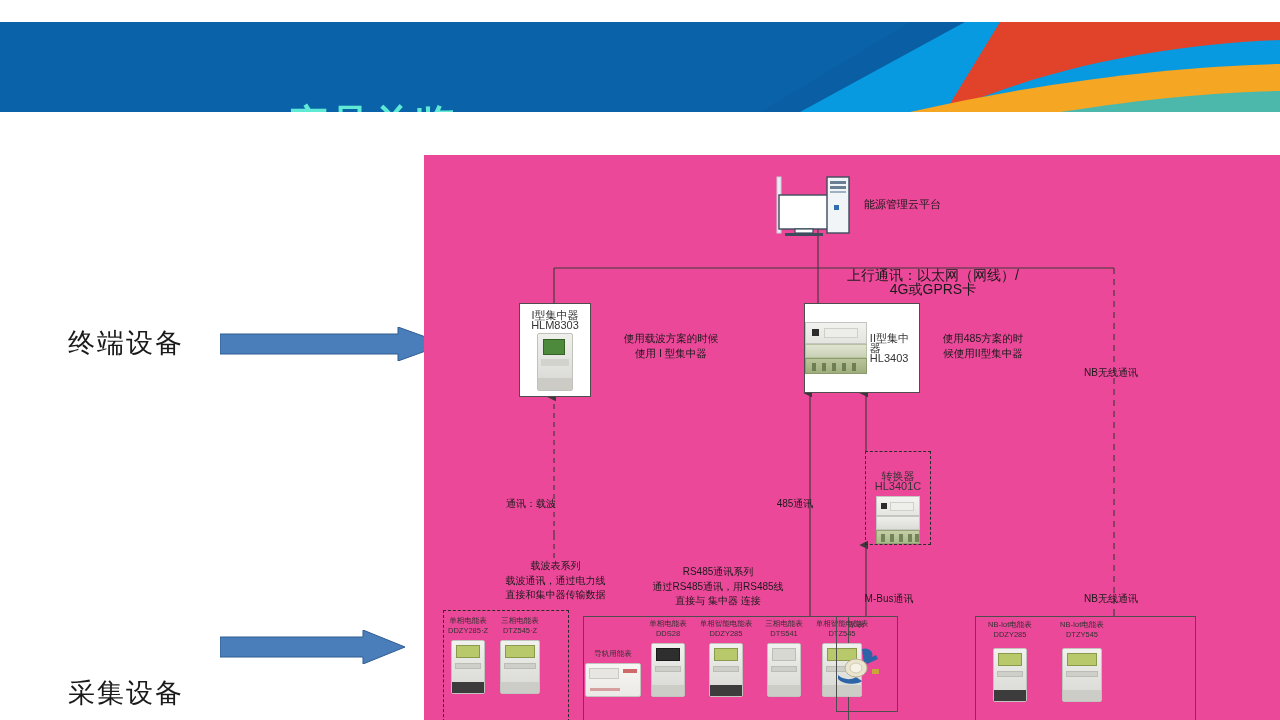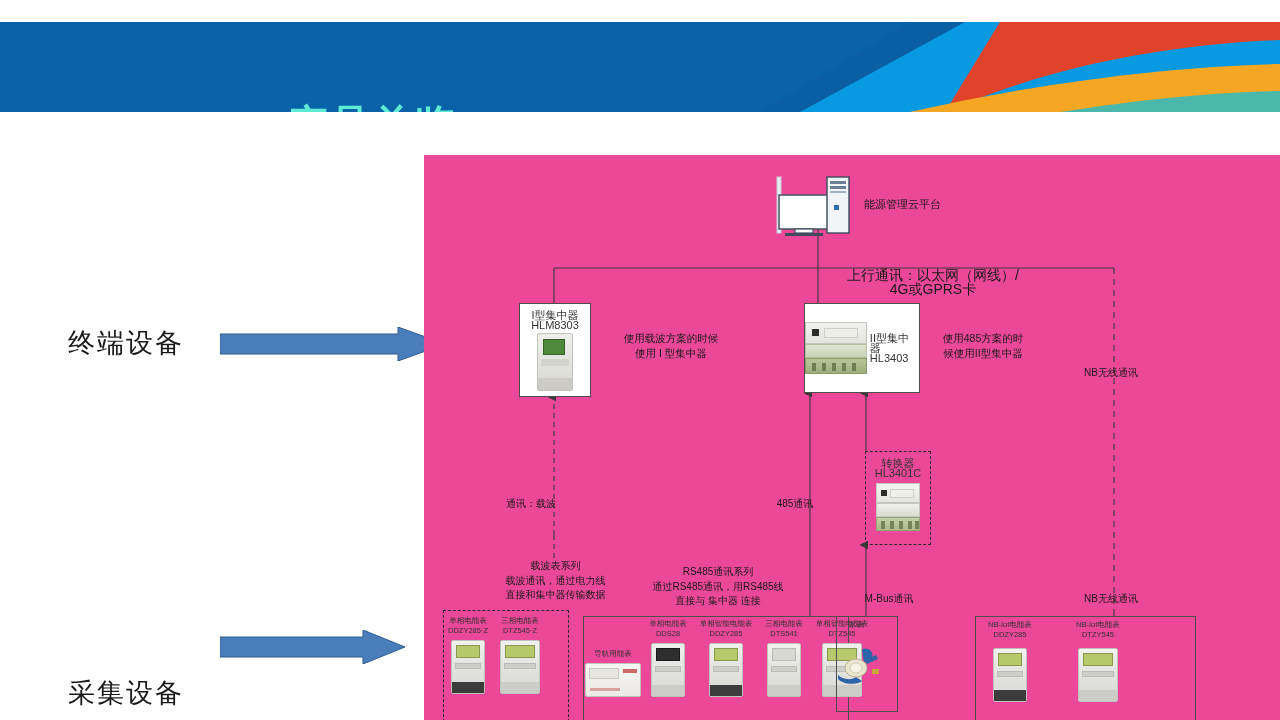--- a/index.html
+++ b/index.html
@@ -58,21 +58,21 @@
   #svg-lines { position:absolute; left:0; top:0; width:856px; height:572px; }
 
   .node {
     position:absolute; background:#ffffff; border:1px solid #4d4d4d;
     display:flex; flex-direction:column; align-items:center;
   }
   .node-title {
     font-size:11px; color:#333; line-height:10px; text-align:center;
     white-space:pre-line; padding-top:6px;
   }
-  .dashed-node { border:1px dashed #2b2b2b; background:transparent; }
+  .dashed-node { border:1px dashed #2b2b2b; background:transparent;justify-content:flex-end; }
 
   .cap-text {
     position:absolute; font-size:10.5px; color:#1a1a1a; line-height:15px;
     text-align:center; white-space:pre-line;
   }
   .cap-left { text-align:left; }
 
   .meter-caption {
     font-size:7.5px; color:#333; line-height:9.5px; text-align:center;
     white-space:pre-line;
@@ -427,21 +427,21 @@
         <path d="M4,30 C8,34 16,36 22,32 L28,36 C24,40 10,40 4,34 Z" fill="#2d64a8"></path>
         <path d="M28,4 C34,2 40,6 38,12 L30,18 Z" fill="#2d64a8"></path>
         <ellipse cx="22" cy="23" rx="11" ry="9" fill="#e9e5cf" stroke="#b9b194" stroke-width="1"></ellipse>
         <ellipse cx="22" cy="23" rx="6" ry="5" fill="#f6f3e6" stroke="#c9c2a8" stroke-width="0.8"></ellipse>
         <path d="M31,15 L42,10 L44,14 L33,19 Z" fill="#2d64a8"></path>
         <rect x="38" y="24" width="7" height="5" fill="#c9a63a"></rect>
       </svg>
     </div>
 
     <div class="rect-box" style="left:551px; top:461px; width:221px; height:110px;"></div>
-    <div class="meters-row" style="left:556px; top:465px; gap:28px;">
+    <div class="meters-row" style="left:556px; top:465px; gap:12px;">
       <div class="meter-cell" style="width:60px;">
         <div class="meter-caption">NB-Iot电能表
 DDZY285</div>
         <div class="meter" style="margin-top:4px;">
           <div class="body"></div>
             <div class="screen"></div>
             <div class="strip"></div>
             <div class="base"></div>
         </div>
       </div>

